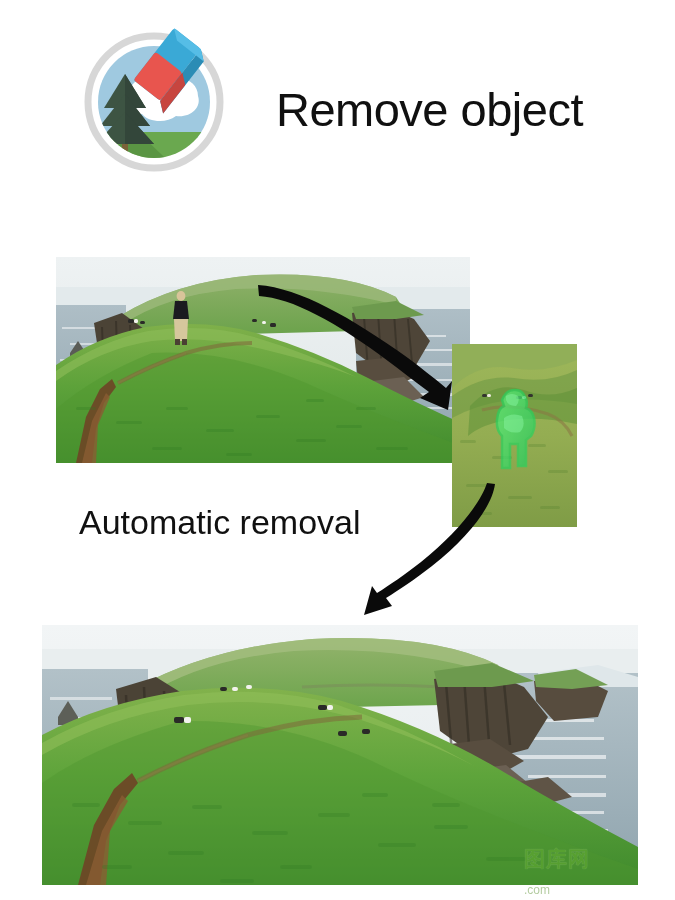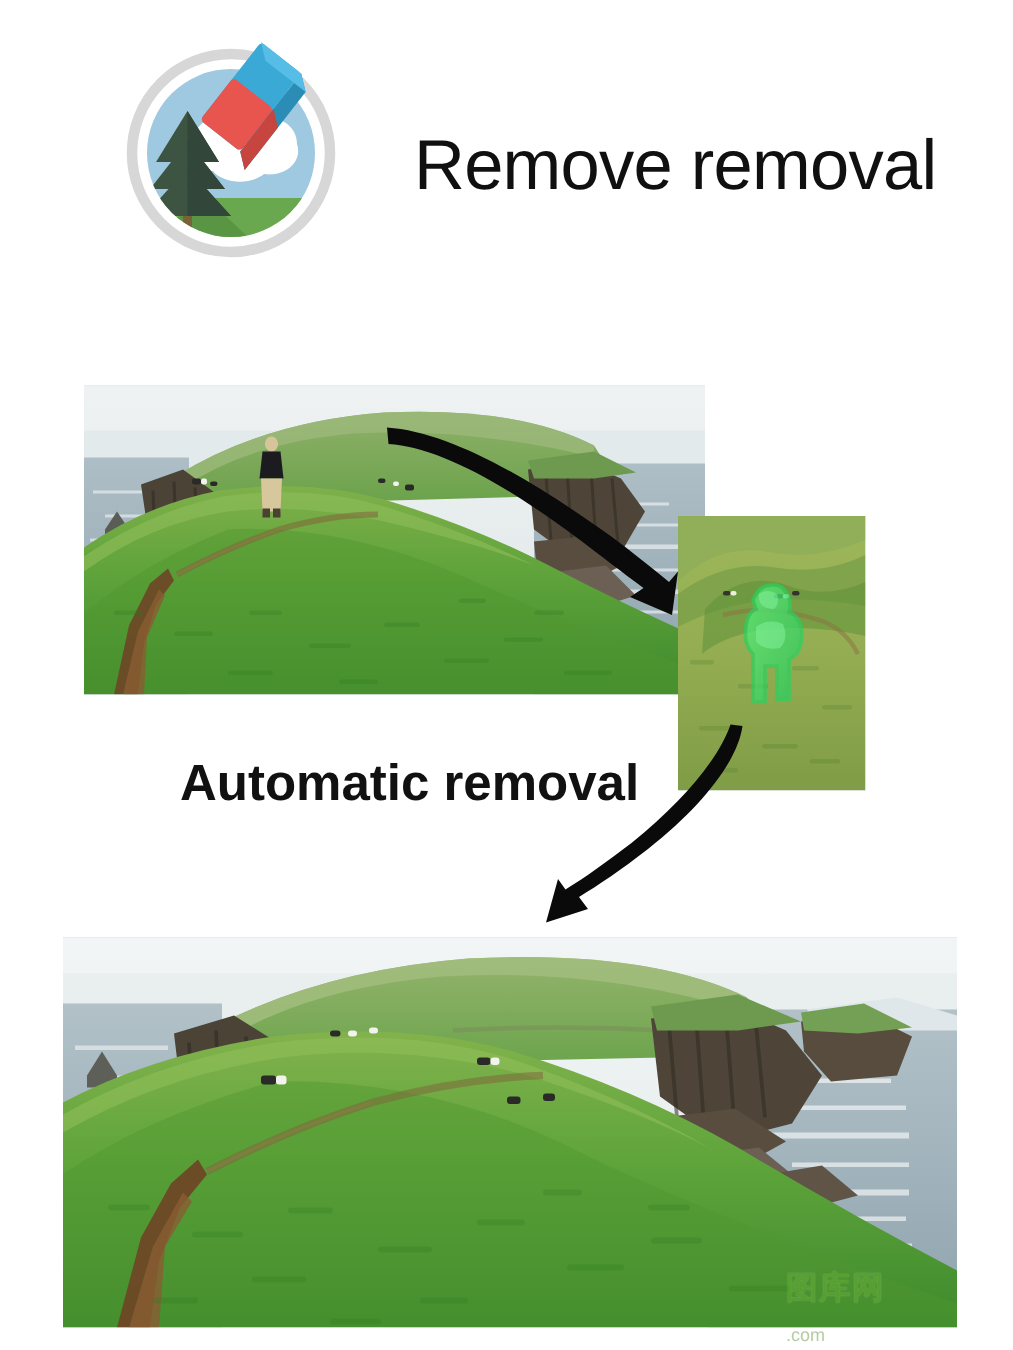--- a/index.html
+++ b/index.html
@@ -24,21 +24,21 @@
     font-family:"Liberation Sans", sans-serif;
   }
 
   
   .label-mask{
     position:absolute;left:479px;top:304px;
     font-size:26px;font-weight:400;color:#111;white-space:nowrap;
   }
   .label-auto{
     position:absolute;left:79px;top:503px;
-    font-size:34px;font-weight:700;color:#111;white-space:nowrap;margin-left:41px;
+    font-size:34px;font-weight:400;color:#111;white-space:nowrap;
   }
 
   
   .photo{position:absolute;overflow:hidden;background:#cfd8d4;}
   .photo-top{left:56px;top:257px;width:414px;height:206px;}
   .photo-mask{left:452px;top:344px;width:125px;height:183px;}
   .photo-bottom{left:42px;top:625px;width:596px;height:260px;}
   .photo svg{display:block;width:100%;height:100%;}
 
   
@@ -95,21 +95,21 @@
       <g transform="translate(96,6) rotate(38)">
         <rect x="0" y="0" width="34" height="66" rx="3" fill="#3aa9d6"></rect>
         <rect x="0" y="30" width="34" height="36" rx="3" fill="#e8554e"></rect>
         <path d="M34 0 L44 8 L44 74 L34 66 Z" fill="#2b8cb5"></path>
         <path d="M34 30 L44 38 L44 74 L34 66 Z" fill="#c7453f"></path>
         <path d="M0 0 L10 8 L44 8 L34 0 Z" fill="#56bde6"></path>
       </g>
     </svg>
   </div>
 
-  <div class="title">Remove removal</div>
+  <div class="title">Remove object</div>
 
   <div class="photo photo-top">
     <svg viewBox="0 0 414 206" preserveAspectRatio="none" xmlns="http://www.w3.org/2000/svg">
       <defs>
         <linearGradient id="skyA" x1="0" y1="0" x2="0" y2="1">
           <stop offset="0" stop-color="#eef2f3"></stop>
             <stop offset="1" stop-color="#dfe6e7"></stop>
         </linearGradient>
         <linearGradient id="seaA" x1="0" y1="0" x2="0" y2="1">
           <stop offset="0" stop-color="#aebec6"></stop>

